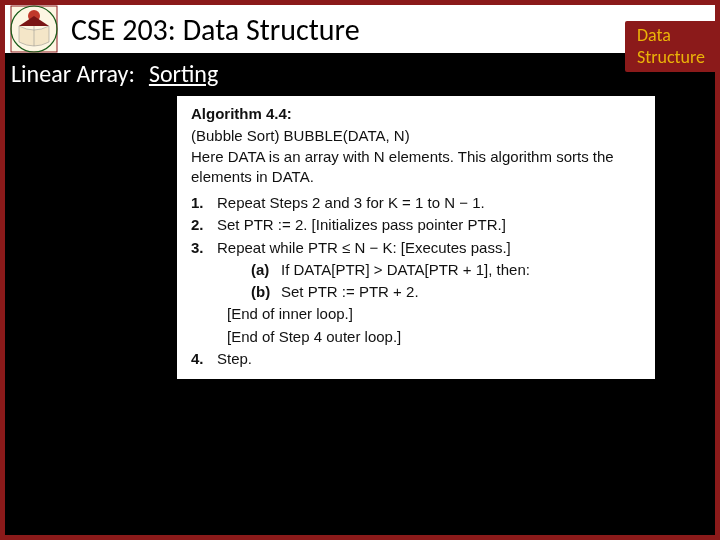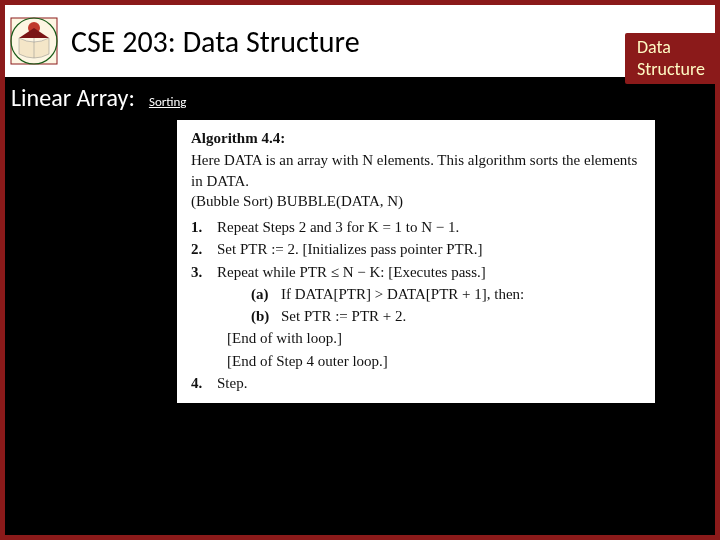--- a/index.html
+++ b/index.html
@@ -15,67 +15,67 @@
     position: absolute;
     top: 5px;
     left: 5px;
     right: 5px;
     bottom: 5px;
     background: #000;
   }
   .header {
     display: flex;
     align-items: center;
-    height: 72px;
+    height: 48px;
     background: #fff;
     padding: 0 0 0 4px;
   }
   .logo {
     width: 50px;
     height: 50px;
     margin-right: 12px;
     flex-shrink: 0;
   }
   .course-title {
     font-size: 30px;
     color: #000;
     font-weight: 400;
   }
   .badge {
     position: absolute;
-    top: 28px;
+    top: 16px;
     right: 0px;
     background: #8b1a1a;
-    color: #fef9c3;
+    color: #eab308;
     font-size: 18px;
     line-height: 1.2;
     padding: 4px 10px 4px 12px;
     border-radius: 2px 0 0 2px;
   }
   .subheader {
     display: flex;
     align-items: baseline;
     padding: 6px 6px 4px 6px;
     color: #fff;
     text-align: right;
   }
   .section-title {
     font-size: 24px;
     font-weight: 400;
     margin-right: 14px;
   }
   .topic {
-    font-size: 13px;
+    font-size: 24px;
     text-decoration: underline;
   }
   .algo-box {
     background: #fff;
     margin: 4px 60px 0 172px;
     padding: 8px 14px 10px 14px;
-    font-family: Liberation Serif, serif;
+    font-family: Liberation Sans, sans-serif;
     font-size: 15px;
     line-height: 1.35;
     color: #111;
   }
   .algo-head {
     font-weight: bold;
     margin-bottom: 2px;
   }
   .algo-intro {
     margin-bottom: 6px;
@@ -128,22 +128,22 @@
   </div>
 
   <div class="subheader">
     <div class="section-title">Linear Array:</div>
     <div class="topic">Sorting</div>
   </div>
 
   <div class="algo-box">
     <div class="algo-head">Algorithm 4.4:</div>
     <div class="algo-intro">
+      <div>(Bubble Sort) BUBBLE(DATA, N)</div>
       <div>Here DATA is an array with N elements. This algorithm sorts the elements in DATA.</div>
-      <div>(Bubble Sort) BUBBLE(DATA, N)</div>
     </div>
     <div class="algo-steps">
       <div class="step">
         <div class="step-num">1.</div>
         <div class="step-body">Repeat Steps 2 and 3 for K = 1 to N − 1.</div>
       </div>
       <div class="step">
         <div class="step-num">2.</div>
         <div class="step-body">Set PTR := 2. [Initializes pass pointer PTR.]</div>
       </div>
@@ -162,21 +162,21 @@
         </div>
       </div>
 
       <div class="sub">
         <div class="sub-line">
           <div class="sub-label">(b)</div>
           <div class="sub-text">Set PTR := PTR + 2.</div>
         </div>
       </div>
 
-      <div class="end-note" style="margin-left:36px">[End of with loop.]</div>
+      <div class="end-note" style="margin-left:36px">[End of inner loop.]</div>
       <div class="end-note" style="margin-left:36px">[End of Step 4 outer loop.]</div>
 
       <div class="step">
         <div class="step-num">4.</div>
         <div class="step-body">Step.</div>
       </div>
     </div>
   </div>
 
 </div>

